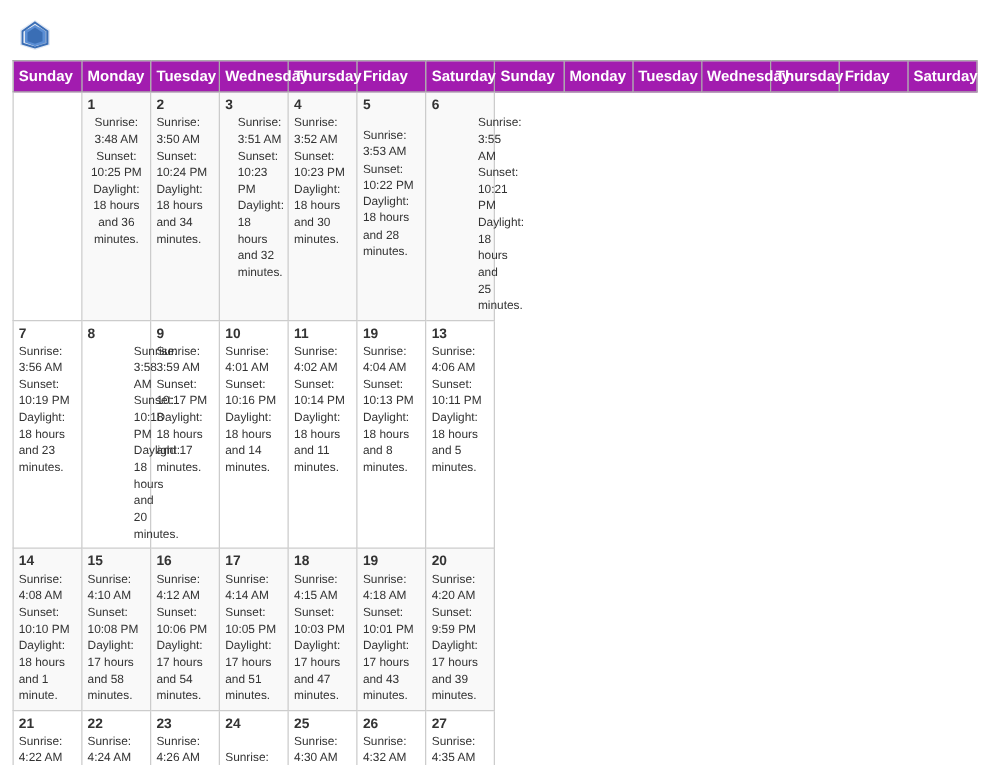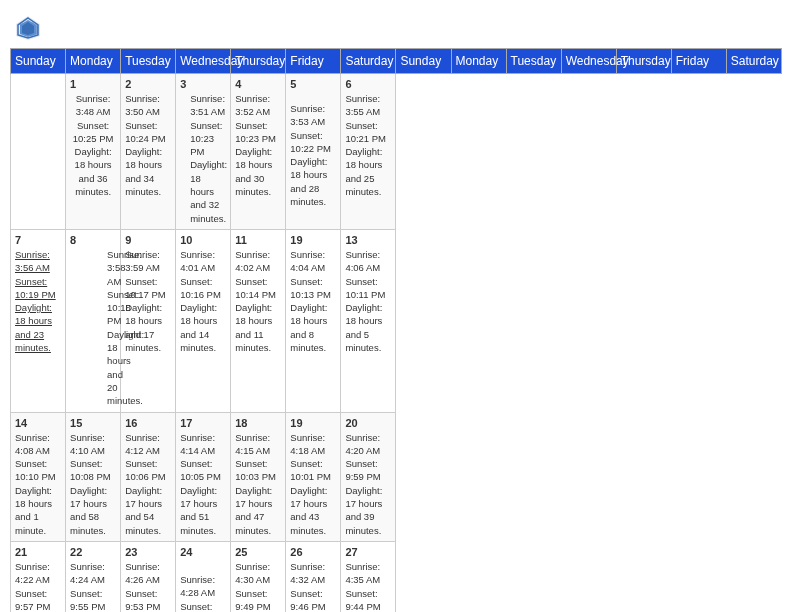--- a/index.html
+++ b/index.html
@@ -54,24 +54,24 @@
     .location {
       font-size: 16px;
       color: #333;
     }
     table {
       width: 100%;
       border-collapse: collapse;
       table-layout: fixed;
     }
     thead tr th {
-      background-color: #1d4ed8;
+      background-color: #a21caf;
       color: #fff;
       font-size: 12px;
-      font-weight: normal;
+      font-weight: bold;
       padding: 5px 4px;
       text-align: left;
       border: 1px solid #aaa;
     }
     tbody tr td {
       border: 1px solid #ccc;
       vertical-align: top;
       padding: 4px 4px 4px 4px;
       font-size: 10px;
       color: #333;
@@ -171,30 +171,30 @@
         </td>
         <td>
           <span class="day-number">5</span>
           <div class="day-info" style="white-space: pre-line; margin-top: 12px;">Sunrise: 3:53 AM
 Sunset: 10:22 PM
 Daylight: 18 hours
 and 28 minutes.</div>
         </td>
         <td>
           <span class="day-number">6</span>
-          <div class="day-info" style="white-space: pre-line;">Sunrise: 3:55 AM
+          <div class="day-info" style="white-space: pre-line; margin-left: 37px;">Sunrise: 3:55 AM
 Sunset: 10:21 PM
 Daylight: 18 hours
 and 25 minutes.</div>
         </td>
       </tr>
       <tr>
         <td>
           <span class="day-number">7</span>
-          <div class="day-info" style="white-space: pre-line; text-decoration: underline;">Sunrise: 3:56 AM
+          <div class="day-info" style="white-space: pre-line;">Sunrise: 3:56 AM
 Sunset: 10:19 PM
 Daylight: 18 hours
 and 23 minutes.</div>
         </td>
         <td>
           <span class="day-number">8</span>
           <div class="day-info" style="white-space: pre-line; margin-left: 37px;">Sunrise: 3:58 AM
 Sunset: 10:18 PM
 Daylight: 18 hours
 and 20 minutes.</div>

